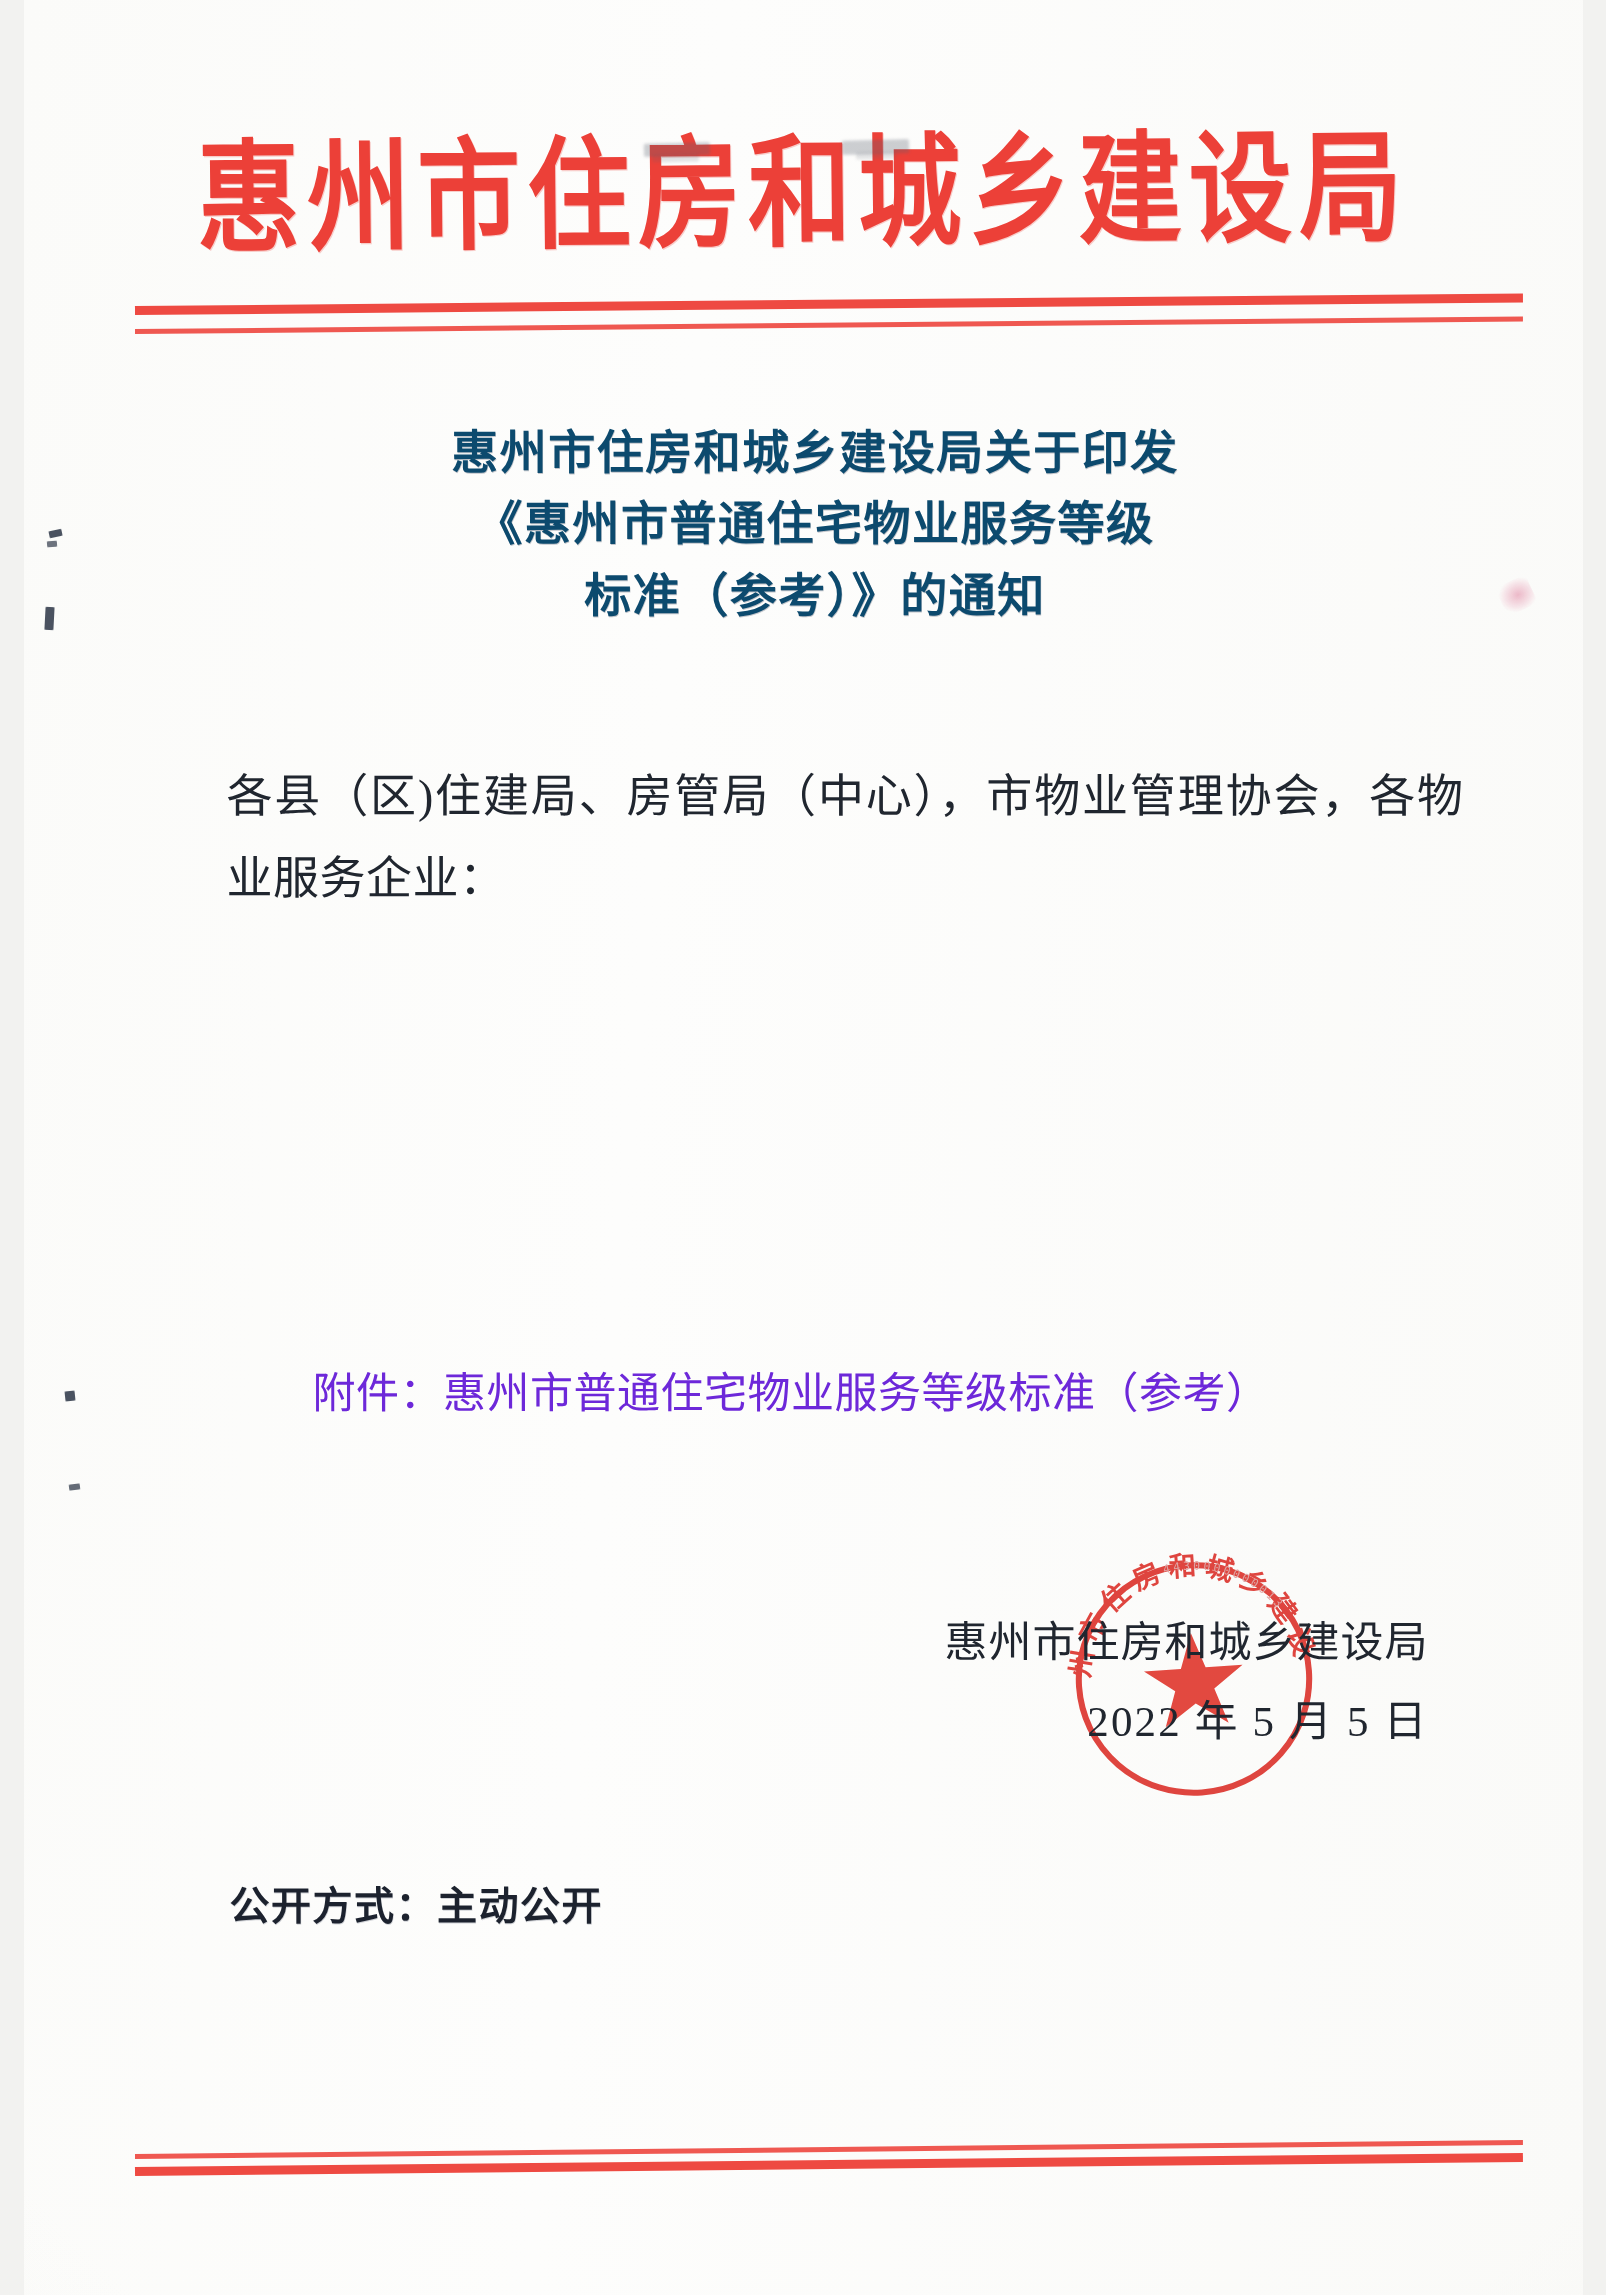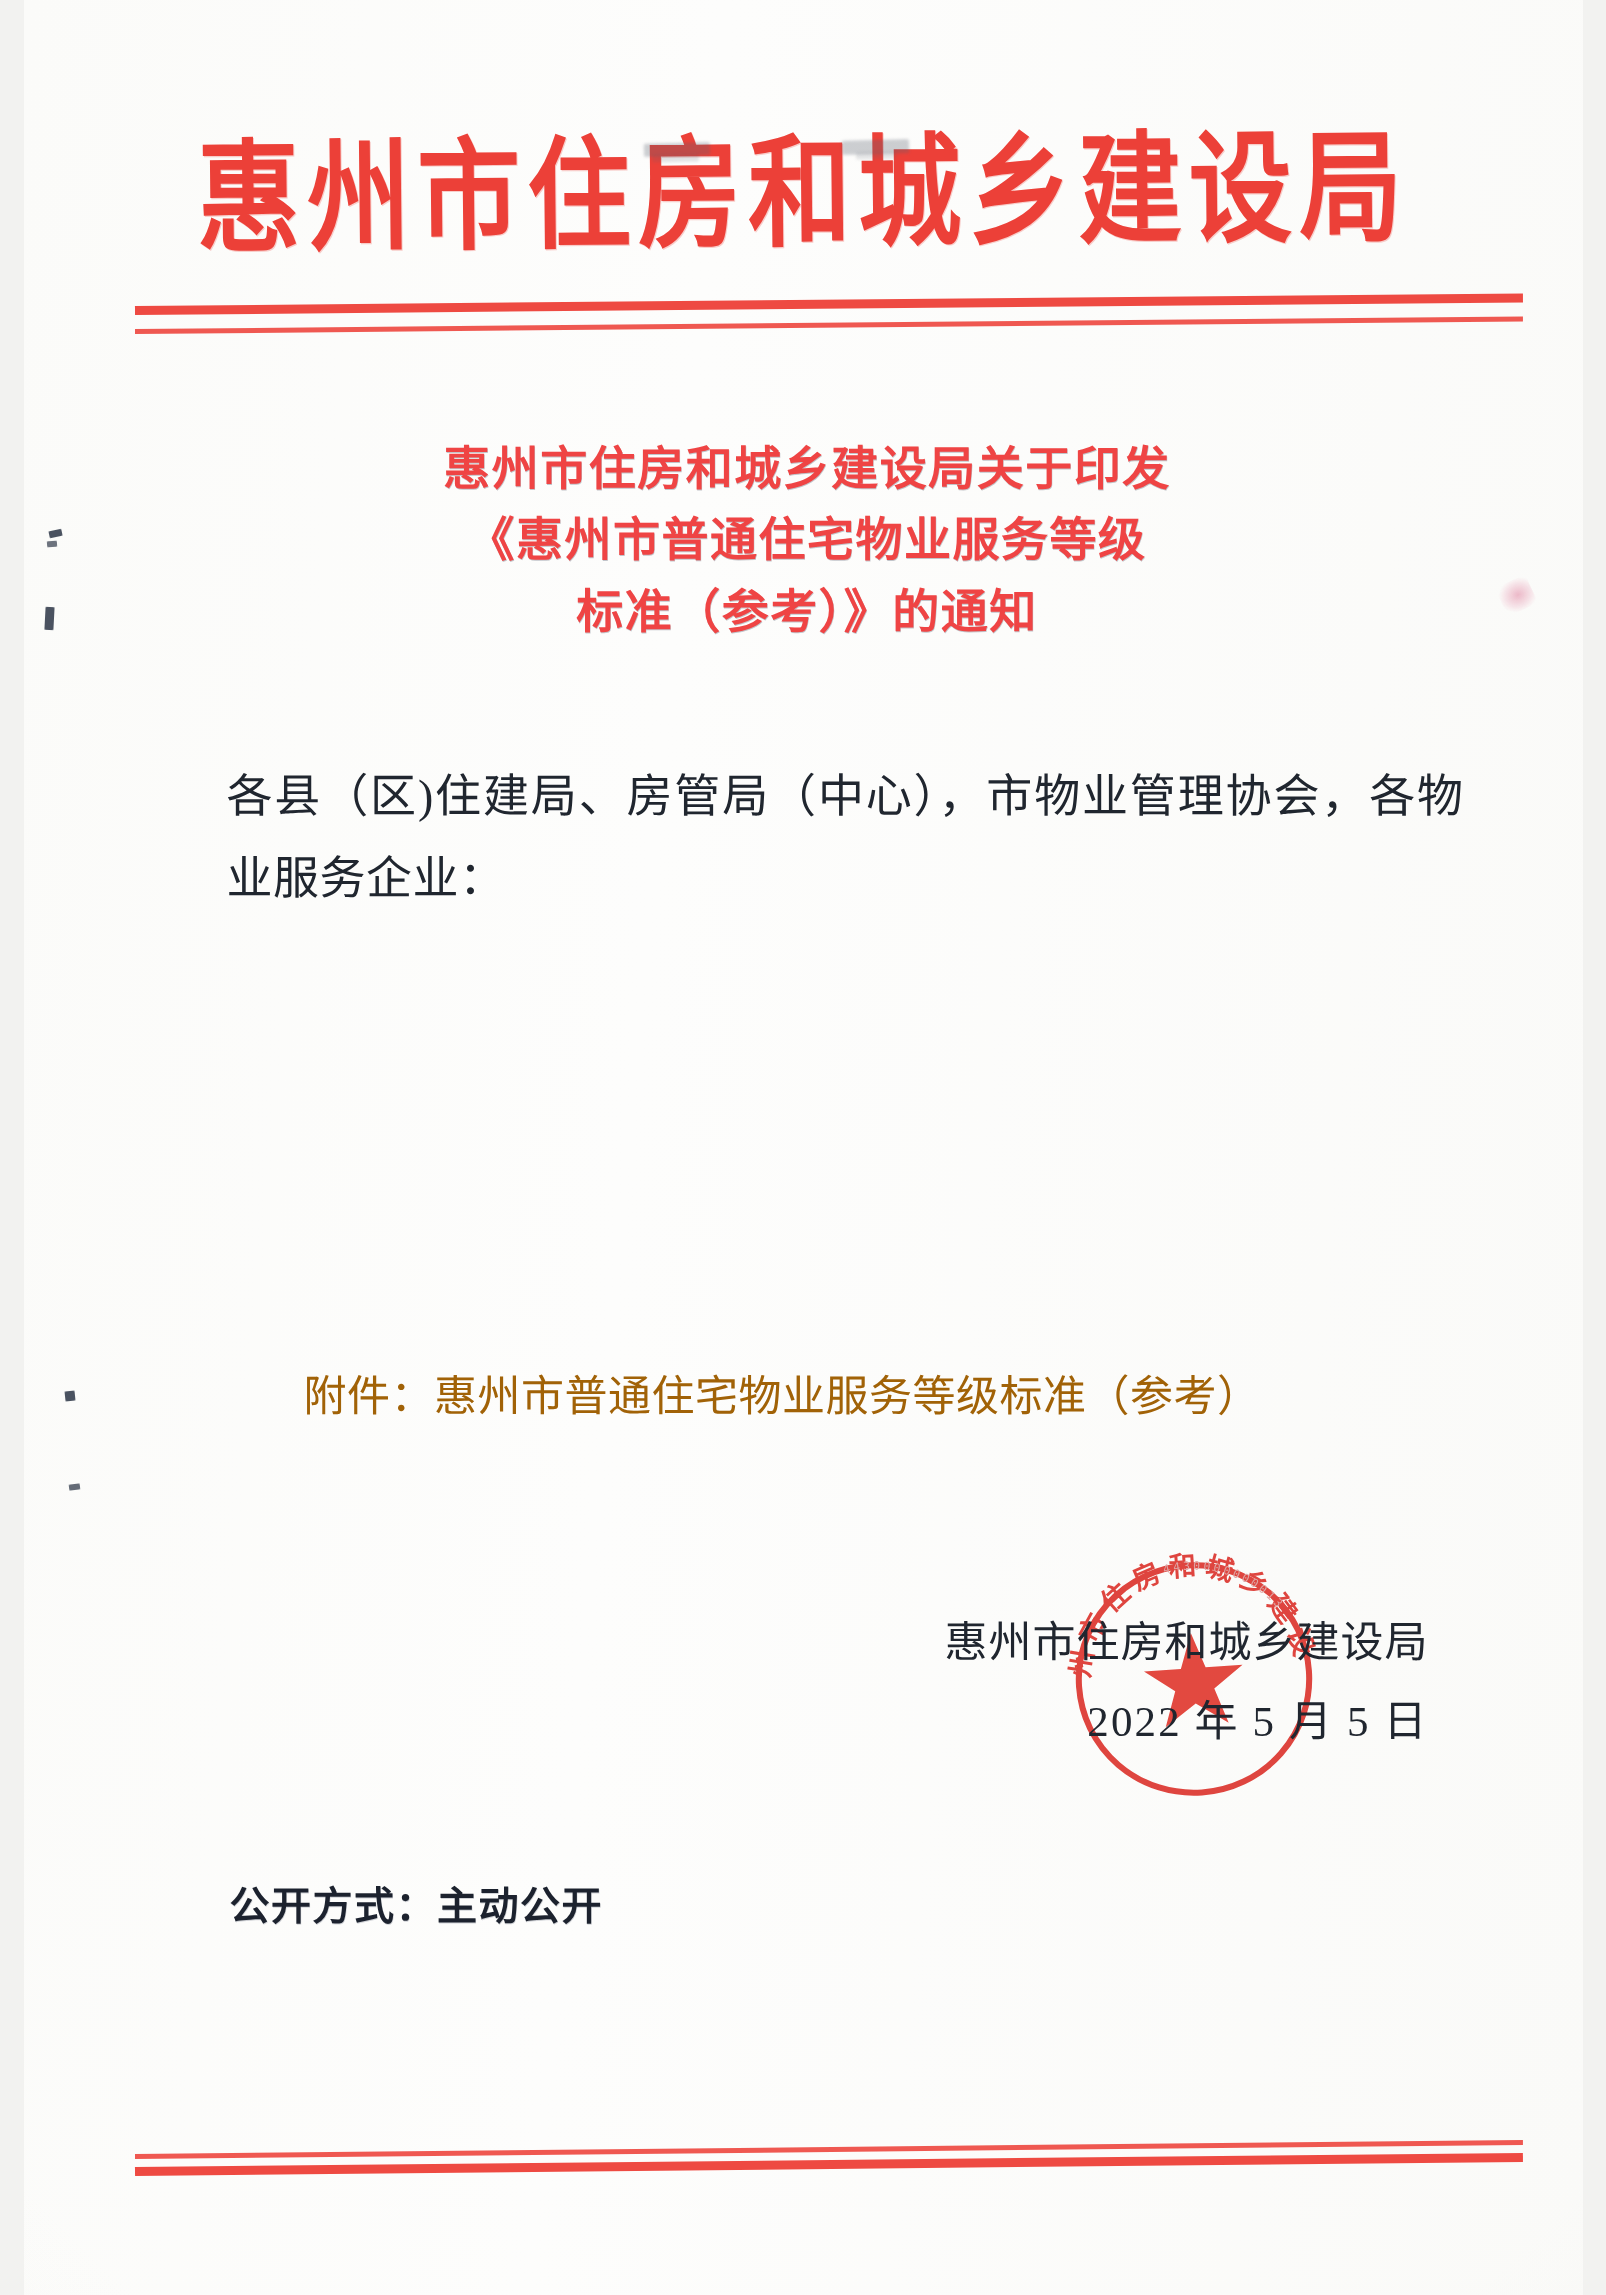--- a/index.html
+++ b/index.html
@@ -103,30 +103,29 @@
     width: 1388px;
     height: 8.7px;
     transform: rotate(-0.58deg);
     transform-origin: left center;
   }
 
   
   .doc-title {
     position: absolute;
     top: 417px;
-    left: 4px;
+    left: 12px;
     width: 100%;
     text-align: center;
     font-family: "DejaVu Sans", "Liberation Sans", sans-serif;
     font-weight: 700;
     font-size: 47px;
     line-height: 1.52;
-    color: #ef4444;
+    color: #0c4a6e;
     letter-spacing: 1.5px;
-    margin-top: 16px;
   }
   .doc-title .tl {
     display: block;
     text-shadow: 0.5px 0.5px 0 rgba(60,70,90,0.30);
   }
 
   
   .body-block {
     position: absolute;
     left: 203px;
@@ -140,27 +139,27 @@
   }
   .body-block p {
     margin: 0;
     text-align: justify;
     text-justify: inter-ideograph;
   }
   .body-block p.indent { text-indent: 2em; }
 
   .attach-line {
     position: absolute;
-    left: 194px;
+    left: 203px;
     top: 1369px;
     width: 1237px;
-    font-family: Liberation Sans, sans-serif;
+    font-family: Liberation Mono, monospace;
     font-size: 43px;
     line-height: 1.3;
-    color: #a16207;
+    color: #6d28d9;
     text-indent: 2em;
     letter-spacing: 0.5px;
   }
 
   
   .signature {
     position: absolute;
     right: 154px;
     top: 1615px;
     text-align: center;

